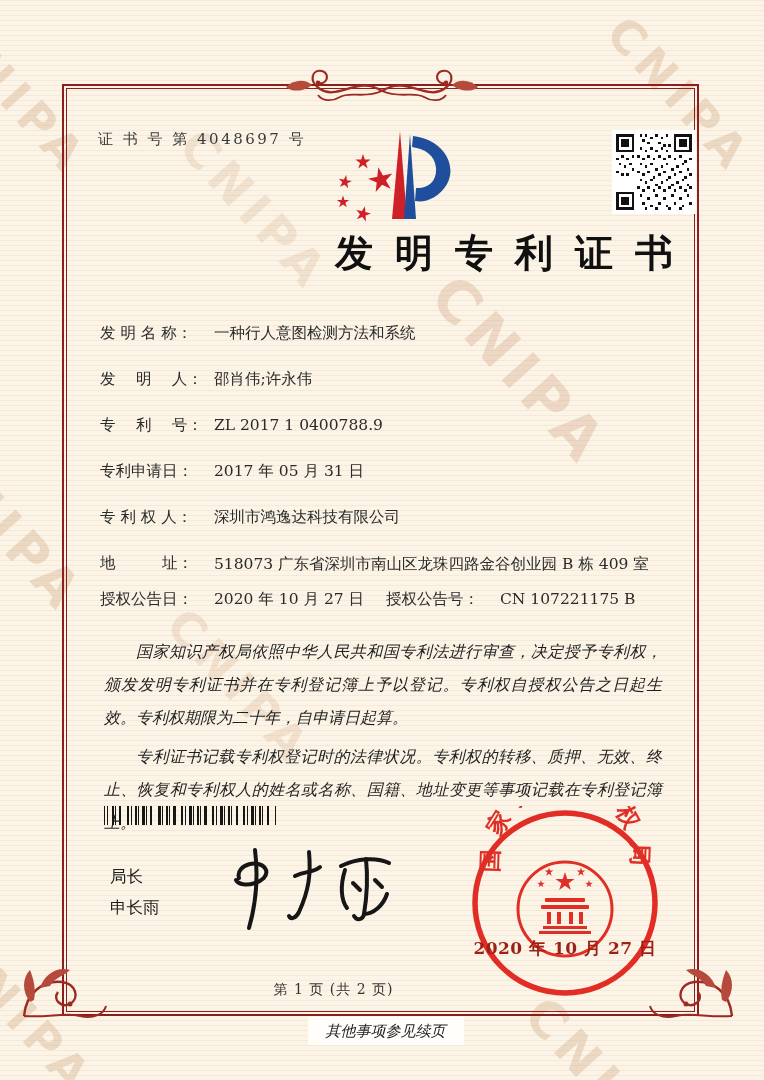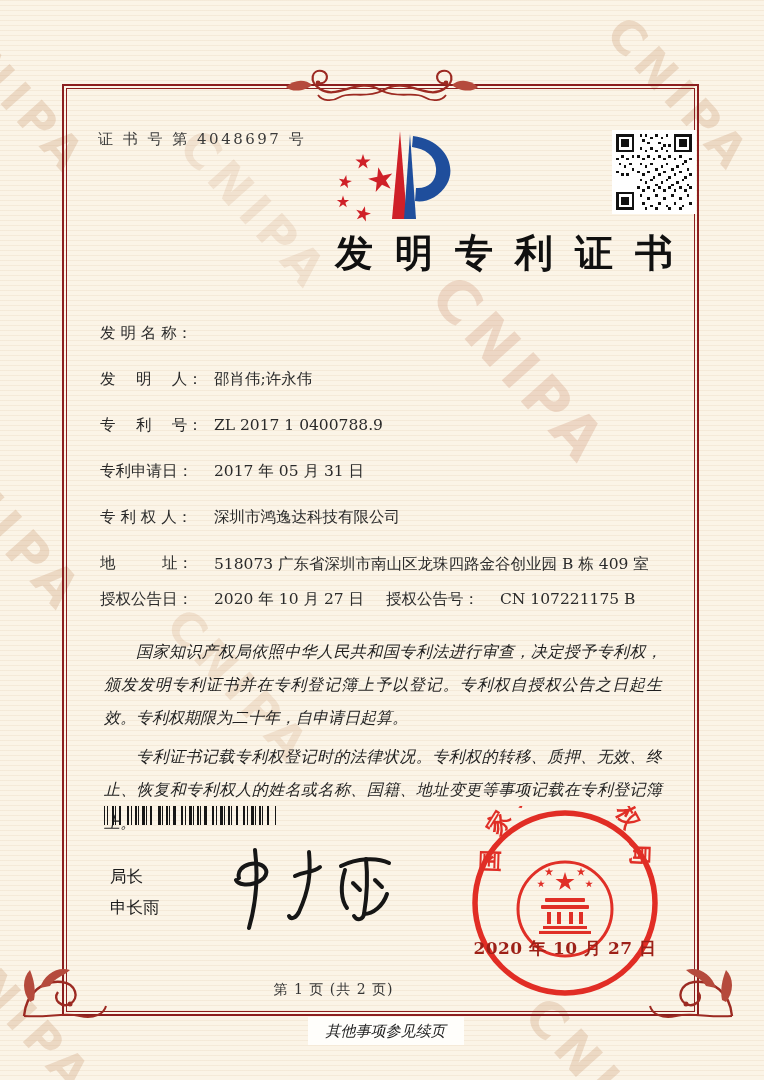--- a/index.html
+++ b/index.html
@@ -157,20 +157,21 @@
         <path d="M9 0h1v1H9zM11 0h1v1h-1zM13 1h1v1h-1zM10 2h1v1h-1zM12 3h1v1h-1zM15 0h1v1h-1zM17 1h1v1h-1zM19 0h1v1h-1zM16 3h1v1h-1zM18 4h1v1h-1zM9 5h1v1H9zM13 5h1v1h-1zM17 5h1v1h-1zM20 4h1v1h-1zM11 6h1v1h-1zM15 6h1v1h-1zM19 6h1v1h-1zM0 9h1v1H0zM2 8h1v1H2zM4 9h1v1H4zM6 8h1v1H6zM1 11h1v1H1zM3 12h1v1H3zM5 11h1v1H5zM0 14h1v1H0zM2 15h1v1H2zM6 13h1v1H6zM4 15h1v1H4zM8 8h1v1H8zM10 9h1v1h-1zM12 8h1v1h-1zM14 9h1v1h-1zM16 8h1v1h-1zM18 9h1v1h-1zM20 8h1v1h-1zM22 9h1v1h-1zM24 8h1v1h-1zM26 10h1v1h-1zM28 9h1v1h-1zM9 11h1v1H9zM11 12h1v1h-1zM13 11h1v1h-1zM15 13h1v1h-1zM17 12h1v1h-1zM19 11h1v1h-1zM21 13h1v1h-1zM23 12h1v1h-1zM25 11h1v1h-1zM27 13h1v1h-1zM8 14h1v1H8zM10 15h1v1h-1zM12 14h1v1h-1zM14 16h1v1h-1zM16 15h1v1h-1zM18 14h1v1h-1zM20 16h1v1h-1zM22 15h1v1h-1zM24 14h1v1h-1zM26 16h1v1h-1zM28 15h1v1h-1zM9 17h1v1H9zM11 18h1v1h-1zM13 17h1v1h-1zM15 19h1v1h-1zM17 18h1v1h-1zM19 17h1v1h-1zM21 19h1v1h-1zM23 18h1v1h-1zM25 17h1v1h-1zM27 19h1v1h-1zM8 20h1v1H8zM10 21h1v1h-1zM12 20h1v1h-1zM14 21h1v1h-1zM16 20h1v1h-1zM18 21h1v1h-1zM20 20h1v1h-1zM22 21h1v1h-1zM24 20h1v1h-1zM26 21h1v1h-1zM28 20h1v1h-1zM9 23h1v1H9zM12 24h1v1h-1zM15 23h1v1h-1zM18 24h1v1h-1zM21 23h1v1h-1zM24 24h1v1h-1zM27 23h1v1h-1zM10 26h1v1h-1zM13 27h1v1h-1zM16 26h1v1h-1zM19 27h1v1h-1zM22 26h1v1h-1zM25 27h1v1h-1zM28 26h1v1h-1zM11 28h1v1h-1zM15 28h1v1h-1zM20 28h1v1h-1zM24 28h1v1h-1z"></path>
       </g>
     </svg>
   </div>
 
   <div class="title">发明专利证书</div>
 
   <div class="fields">
     <div class="frow">
       <span class="flabel">发 明 名 称：</span>
+      <span class="fvalue">一种行人意图检测方法和系统</span>
     </div>
     <div class="frow">
       <span class="flabel">发　 明　 人：</span>
       <span class="fvalue">邵肖伟;许永伟</span>
     </div>
     <div class="frow">
       <span class="flabel">专　 利　 号：</span>
       <span class="fvalue">ZL 2017 1 0400788.9</span>
     </div>
     <div class="frow">

